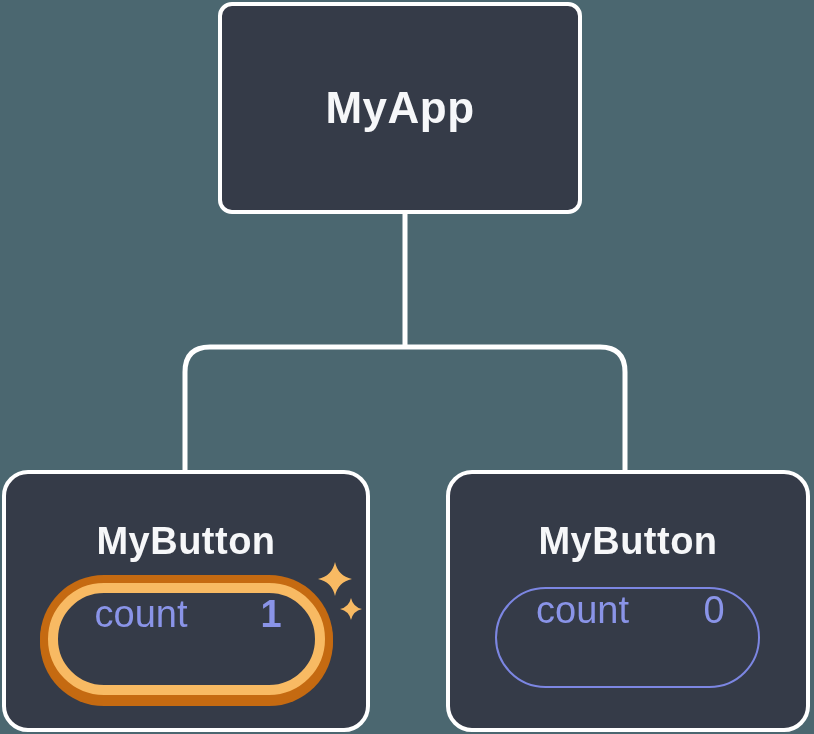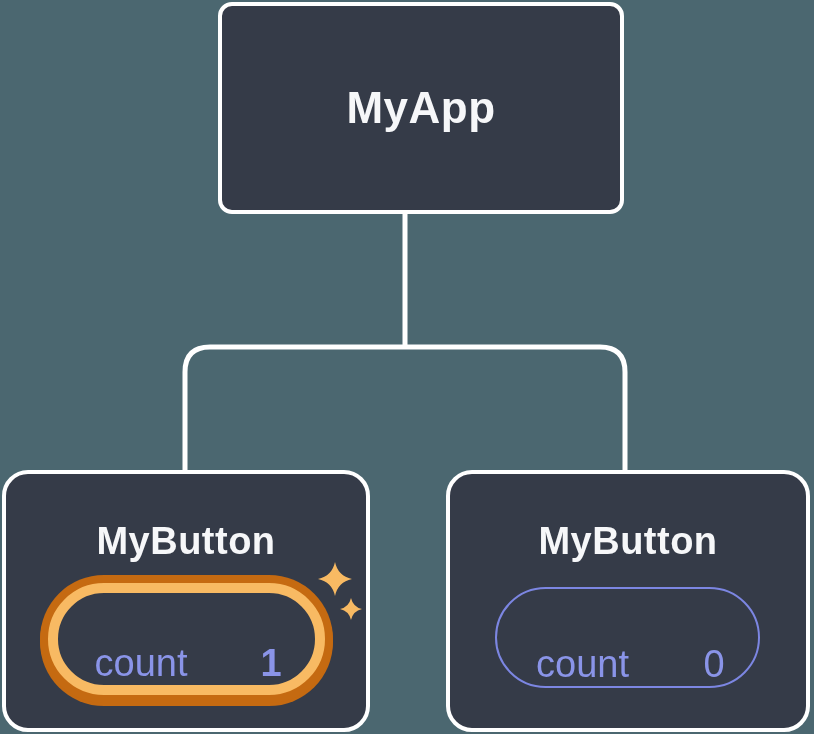--- a/index.html
+++ b/index.html
@@ -24,39 +24,39 @@
   .connectors { position: absolute; inset: 0; z-index: 0; }
 
   .node {
     position: absolute;
     background: var(--node-fill);
     border: 4px solid var(--node-border);
     border-radius: 14px;
     z-index: 1;
   }
   .node-root {
-    left: 218px; top: 2px; width: 406px; height: 212px;
+    left: 218px; top: 2px; width: 364px; height: 212px;
     display: flex; align-items: center; justify-content: center;
   }
   .node-root .node-title {
     font-size: 44px; font-weight: 700; color: var(--title-white);
     letter-spacing: 0.5px;
   }
   .node-child { width: 368px; height: 262px; top: 470px; border-radius: 26px; }
   .node-child-left  { left: 2px; }
   .node-child-right { left: 446px; width: 364px; }
   .node-child .node-title {
     position: absolute; left: 0; top: 46px; width: 100%;
     text-align: center; font-size: 38px; font-weight: 700;
     color: var(--title-white); letter-spacing: 0.5px;
   }
 
   .pill {
     position: absolute;
-    display: flex; align-items: flex-end;
+    display: flex; align-items: flex-start;
     border-radius: 999px;
     background: var(--node-fill);
   }
   .pill-plain {
     left: 45px; top: 113px; width: 265px; height: 101px;
     border: 2px solid var(--pill-outline);
   }
   .pill-highlight {
     left: 42px; top: 109px; width: 277px; height: 112px;
     border: 10px solid var(--highlight-light);

